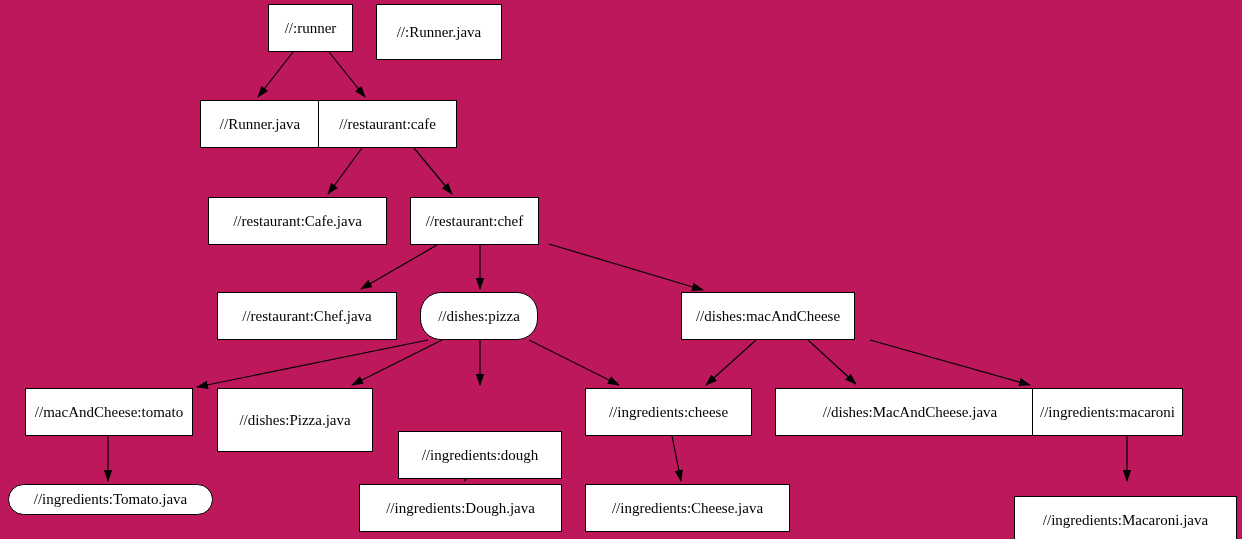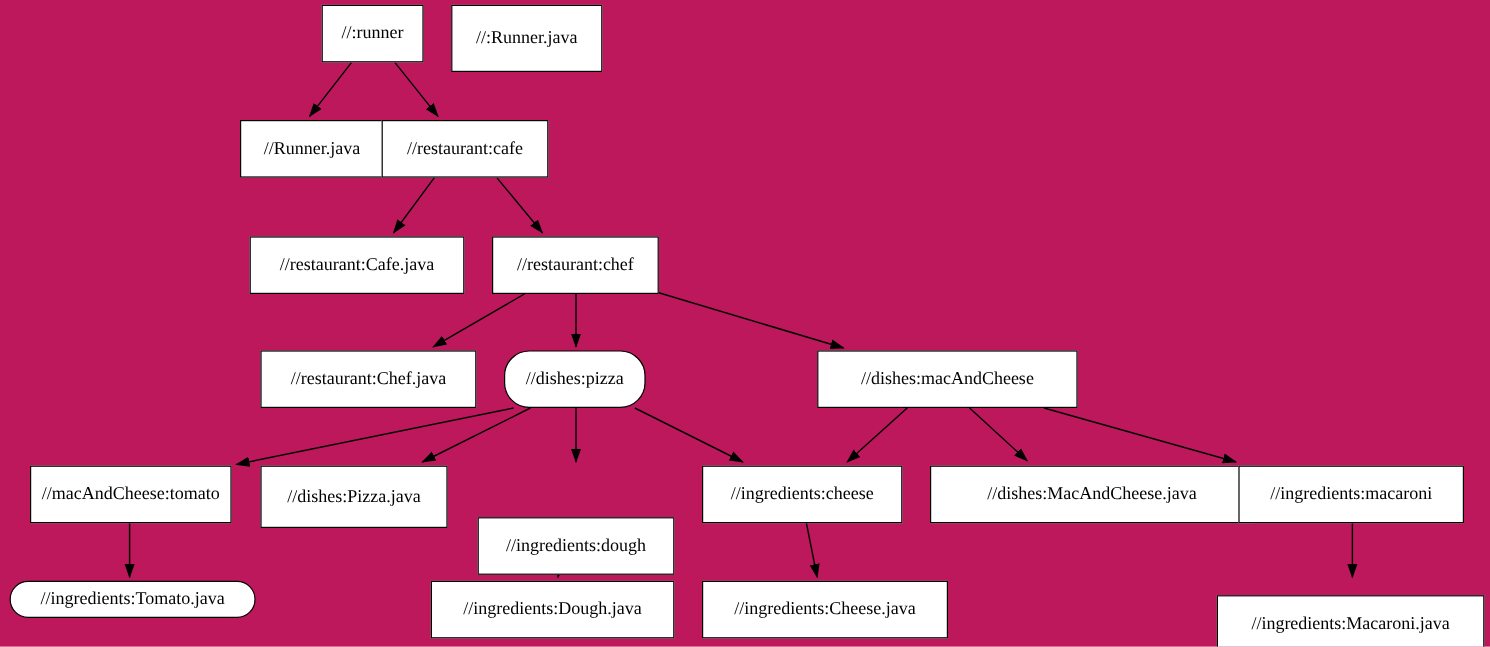--- a/index.html
+++ b/index.html
@@ -84,48 +84,48 @@
       </div>
       <div class="node" style="left: 175px; top: 100px; width: 120px; height: 48px; margin-left: 25px;">
         <span class="node-label">//Runner.java</span>
       </div>
       <div class="node" style="left: 318px; top: 100px; width: 139px; height: 48px;">
         <span class="node-label">//restaurant:cafe</span>
       </div>
       <div class="node" style="left: 208px; top: 197px; width: 179px; height: 48px;">
         <span class="node-label">//restaurant:Cafe.java</span>
       </div>
-      <div class="node" style="left: 410px; top: 197px; width: 139px; height: 48px;">
+      <div class="node" style="left: 410px; top: 197px; width: 129px; height: 48px;">
         <span class="node-label">//restaurant:chef</span>
       </div>
       <div class="node" style="left: 217px; top: 292px; width: 180px; height: 48px;">
         <span class="node-label">//restaurant:Chef.java</span>
       </div>
       <div class="node" style="left: 420px; top: 292px; width: 118px; height: 48px; border-radius: 21px;">
         <span class="node-label">//dishes:pizza</span>
       </div>
-      <div class="node" style="left: 681px; top: 292px; width: 217px; height: 48px; justify-content: center;">
+      <div class="node" style="left: 681px; top: 292px; width: 174px; height: 48px; justify-content: center;">
         <span class="node-label">//dishes:macAndCheese</span>
       </div>
       <div class="node" style="left: 25px; top: 388px; width: 168px; height: 48px;">
         <span class="node-label">//macAndCheese:tomato</span>
       </div>
-      <div class="node" style="left: 217px; top: 388px; width: 156px; height: 52px;">
+      <div class="node" style="left: 217px; top: 388px; width: 156px; height: 64px;">
         <span class="node-label">//dishes:Pizza.java</span>
       </div>
       <div class="node" style="left: 398px; top: 388px; width: 164px; height: 48px; margin-top: 43px;">
         <span class="node-label">//ingredients:dough</span>
       </div>
       <div class="node" style="left: 585px; top: 388px; width: 167px; height: 48px;">
         <span class="node-label">//ingredients:cheese</span>
       </div>
       <div class="node" style="left: 775px; top: 388px; width: 270px; height: 48px;">
         <span class="node-label">//dishes:MacAndCheese.java</span>
       </div>
-      <div class="node" style="left: 1032px; top: 388px; width: 188px; height: 48px;">
+      <div class="node" style="left: 1032px; top: 388px; width: 151px; height: 48px;">
         <span class="node-label">//ingredients:macaroni</span>
       </div>
       <div class="node" style="left: 8px; top: 484px; width: 205px; height: 31px; border-radius: 16px;">
         <span class="node-label">//ingredients:Tomato.java</span>
       </div>
       <div class="node" style="left: 359px; top: 484px; width: 203px; height: 48px;">
         <span class="node-label">//ingredients:Dough.java</span>
       </div>
       <div class="node" style="left: 585px; top: 484px; width: 205px; height: 48px; align-items: center;">
         <span class="node-label">//ingredients:Cheese.java</span>

